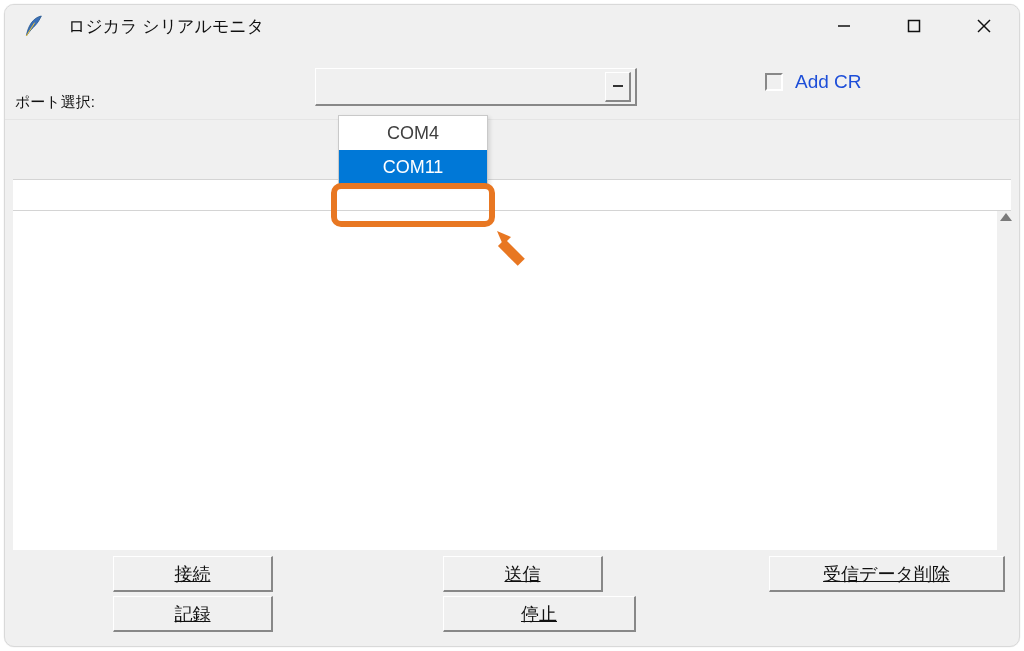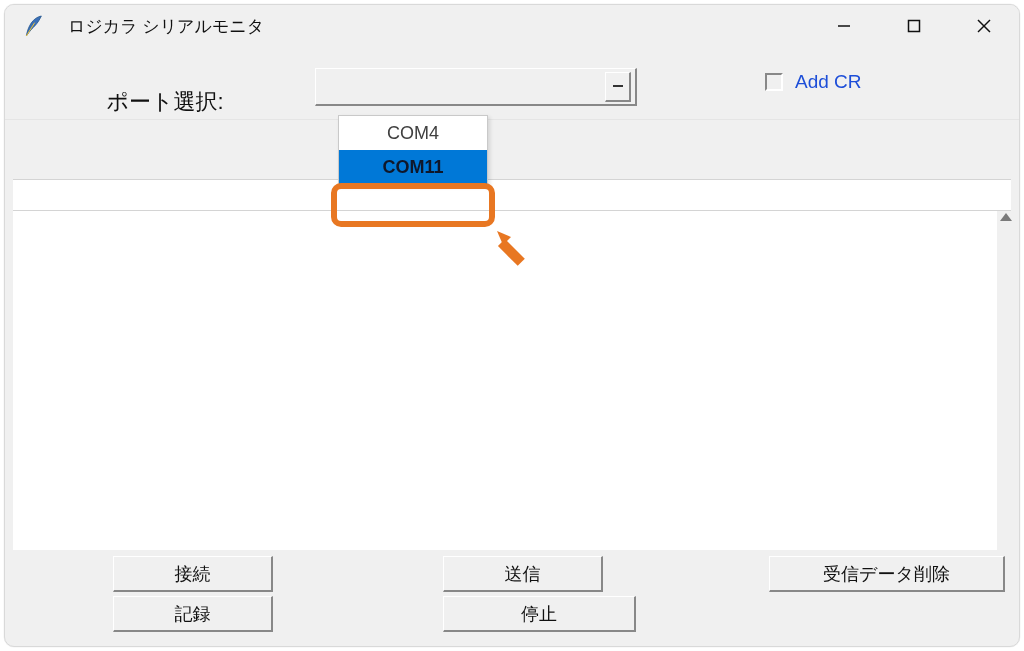--- a/index.html
+++ b/index.html
@@ -61,22 +61,22 @@
     border-bottom: 1px solid #e5e5e5;
     position: relative;
   }
   .row {
     display: flex;
     align-items: center;
     height: 48px;
   }
   .row .label {
     width: 300px;
-    text-align: center;
-    font-size: 22px;
+    text-align: left;
+    font-size: 15px;
     color: #111;
     margin-top: 30px;
   }
   .dropdown {
     position: relative;
     width: 322px;
     height: 38px;
     background: #f0f0f0;
     border-right: 2px solid #888;
     border-bottom: 2px solid #888;
@@ -171,20 +171,21 @@
     background: #f0f0f0;
     border-top: 1px solid #fff;
     border-left: 1px solid #fff;
     border-right: 2px solid #888;
     border-bottom: 2px solid #888;
     display: flex;
     align-items: center;
     justify-content: center;
     font-size: 18px;
     color: #111;
+    text-decoration: underline;
   }
   
   .popup {
     position: absolute;
     left: 333px;
     top: 110px;
     width: 150px;
     background: #fff;
     border: 1px solid #c9c9c9;
     box-shadow: 2px 2px 4px rgba(0,0,0,0.12);
@@ -193,22 +194,21 @@
   .popup .opt {
     height: 34px;
     display: flex;
     align-items: center;
     justify-content: center;
     font-size: 18px;
     color: #404040;
   }
   .popup .opt.sel {
     background: #0078d7;
-    color: #0f172a;
-    font-weight: bold;
+    color: #ffffff;
   }
   
   .annot-box {
     position: absolute;
     left: 326px;
     top: 178px;
     width: 164px;
     height: 44px;
     border: 6px solid #e87722;
     border-radius: 10px;

